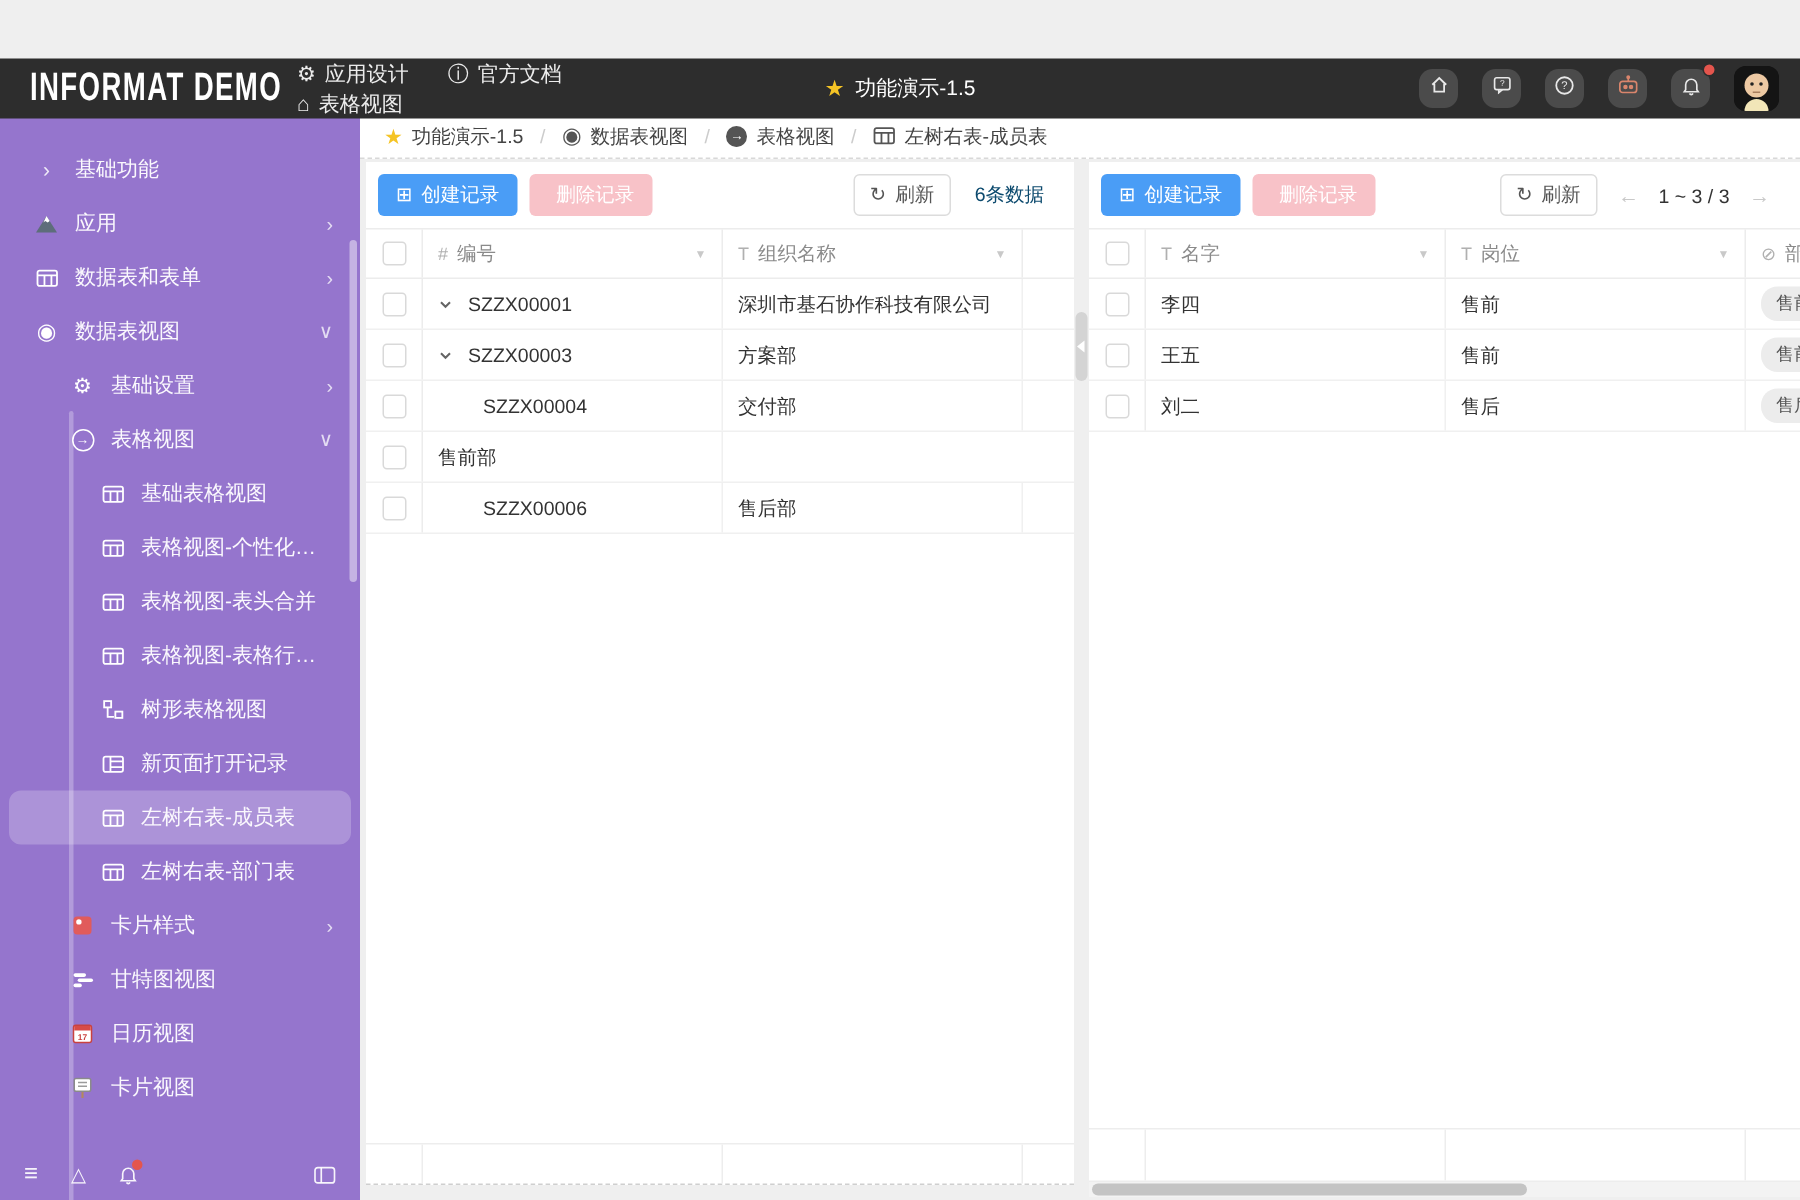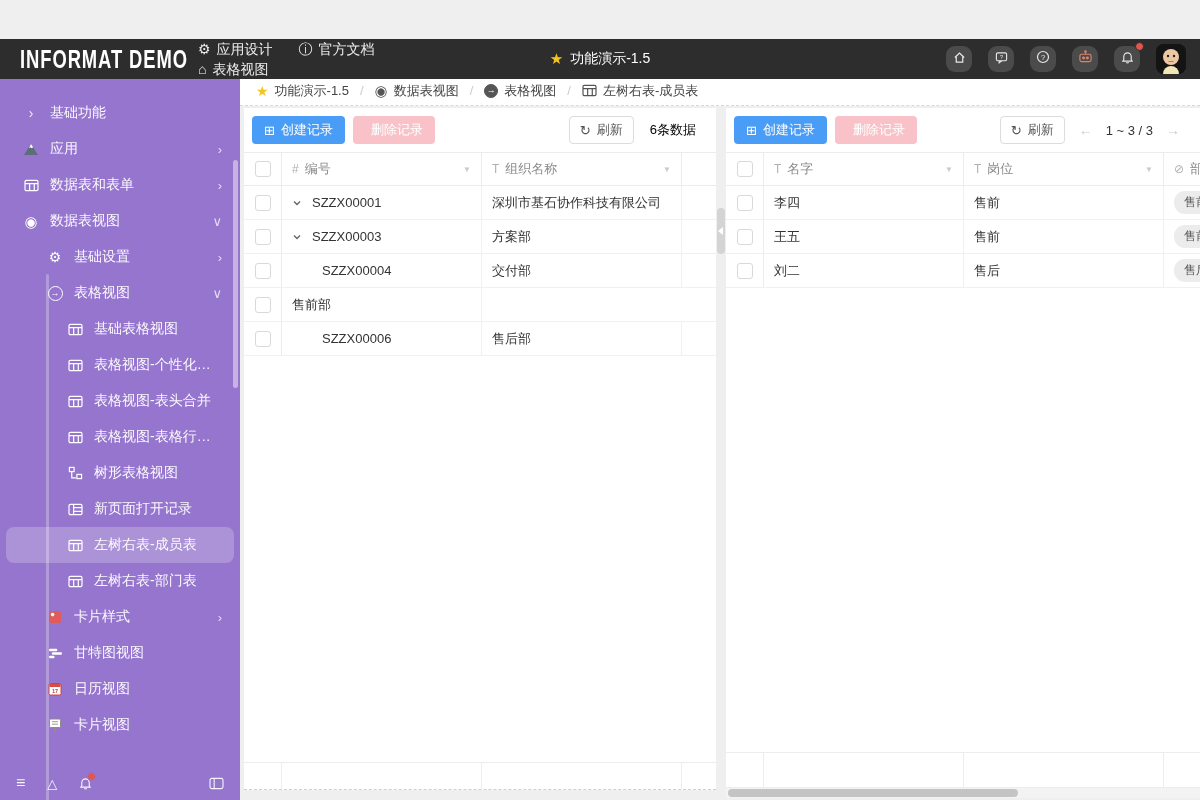--- a/index.html
+++ b/index.html
@@ -54,21 +54,21 @@
   .panel{background:#fff;position:relative;}
   .panel.left{width:472px;height:682px;flex:none;}
   .panel.right{flex:1;height:690px;overflow:hidden;}
 
   .toolbar{height:44px;display:flex;align-items:center;gap:8px;padding:0 8px;}
   .btn{height:28px;border-radius:4px;font-size:13px;display:inline-flex;align-items:center;gap:6px;padding:0 12px;border:none;cursor:pointer;white-space:nowrap;}
   .btn.create{background:#4a9df6;color:#fff;}
   .btn.delete{background:#f8c2c8;color:#fff;}
   .btn.refresh{background:#fff;border:1px solid #dcdcdc;color:#555;padding:0 10px;}
   .spacer{flex:1;}
-  .count{font-size:13px;color:#000000;margin:0 12px 0 8px;}
+  .count{font-size:13px;color:#0c4a6e;margin:0 12px 0 8px;}
   .pager{display:flex;align-items:center;gap:13px;font-size:13px;color:#333;margin:0 12px 0 6px;}
   .pager .arr{color:#c9c9c9;font-size:14px;cursor:pointer;}
 
   .thead{display:flex;height:34px;border-top:1px solid #ececec;border-bottom:1px solid #ececec;color:#8a8a8a;font-size:13px;}
   .cell-check{width:38px;flex:none;display:flex;align-items:center;justify-content:center;border-right:1px solid #ececec;}
   .cb{width:16px;height:16px;border:1px solid #d9d9d9;border-radius:3px;background:#fff;cursor:pointer;flex:none;}
   .hcell{width:200px;flex:none;display:flex;align-items:center;gap:6px;padding:0 10px;border-right:1px solid #ececec;}
   .ficon{color:#b0b0b0;font-size:12px;flex:none;}
   .hcaret{margin-left:auto;color:#c9c9c9;font-size:8px;cursor:pointer;}
   .filler{flex:1;}

